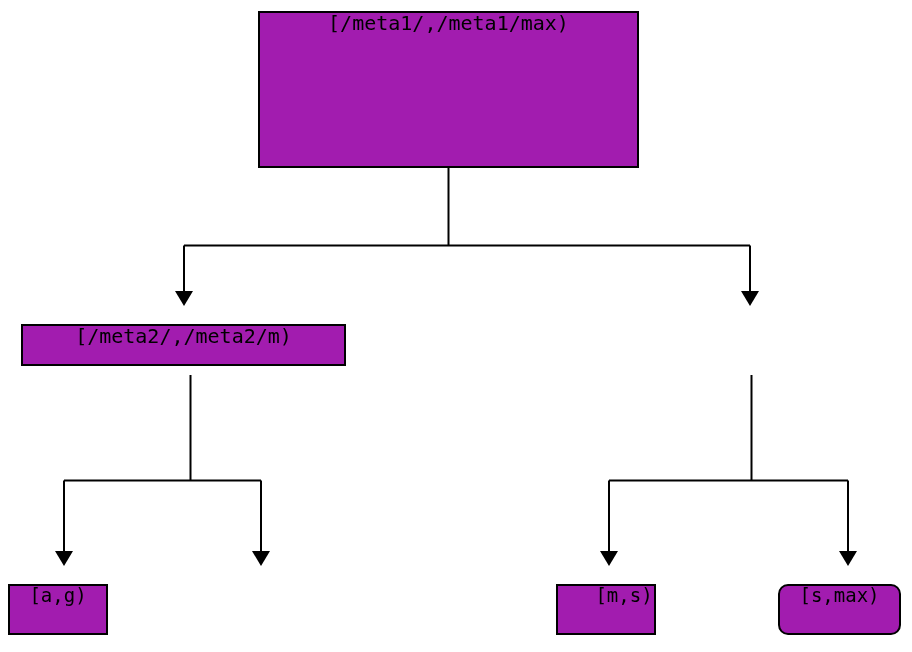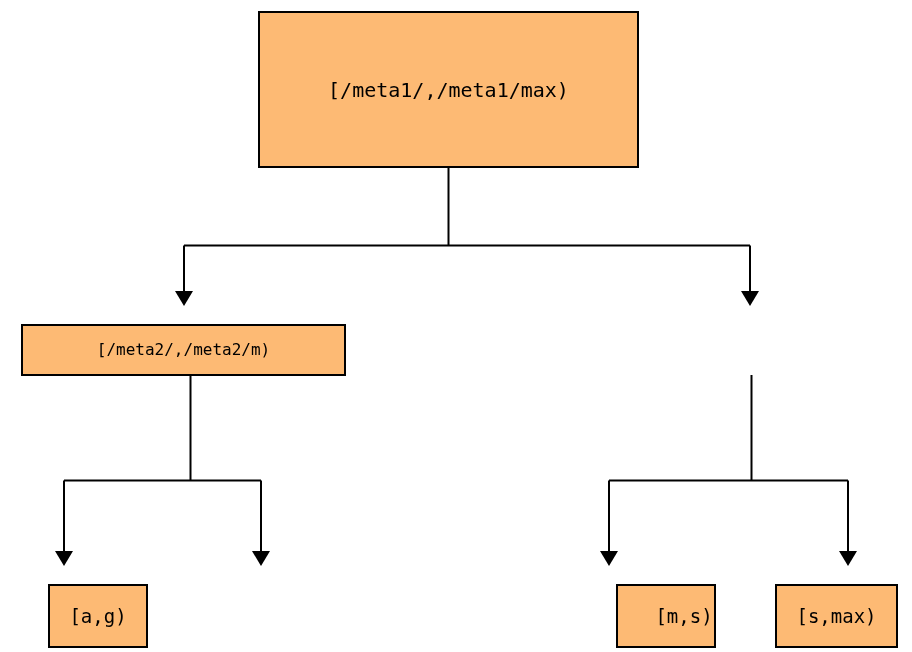--- a/index.html
+++ b/index.html
@@ -13,62 +13,61 @@
     width: 912px;
     height: 652px;
     background: #ffffff;
     overflow: hidden;
     font-family: "DejaVu Sans Mono", "Liberation Mono", monospace;
   }
   .node {
     position: absolute;
     box-sizing: border-box;
     border: 2px solid #000000;
-    background: #fdba74;
+    background: #a21caf;
     display: flex;
-    align-items: center;
+    align-items: flex-start;
     justify-content: center;
     color: #000000;
     white-space: pre;
   }
   .node-label {
     display: block;
     line-height: 1;
     letter-spacing: 0px;
   }
   .root-node {
     left: 258px;
     top: 11px;
     width: 381px;
     height: 157px;
     font-size: 20px;
   }
   .mid-node {
     top: 324px;
-    height: 52px;
-    font-size: 16px;
+    height: 42px;
+    font-size: 20px;
   }
   .mid-node-left {
     left: 21px;
     width: 325px;
   }
   .mid-node-right {
     left: 580px;
     width: 321px;
   }
   .leaf-node {
     top: 584px;
-    height: 64px;
+    height: 51px;
     font-size: 19px;
-    margin-left: 40px;
   }
   .leaf-1 { left: 8px;   width: 100px; }
   .leaf-2 { left: 206px; width: 100px; }
-  .leaf-3 { left: 576px; width: 100px; padding-left: 36px; }
-  .leaf-4 { left: 735px; width: 123px; }
+  .leaf-3 { left: 556px; width: 100px; padding-left: 36px; }
+  .leaf-4 { left: 778px; width: 123px; border-radius: 10px; }
 
   .edge-layer {
     position: absolute;
     left: 0;
     top: 0;
     width: 912px;
     height: 652px;
     pointer-events: none;
   }
   .edge-line {

